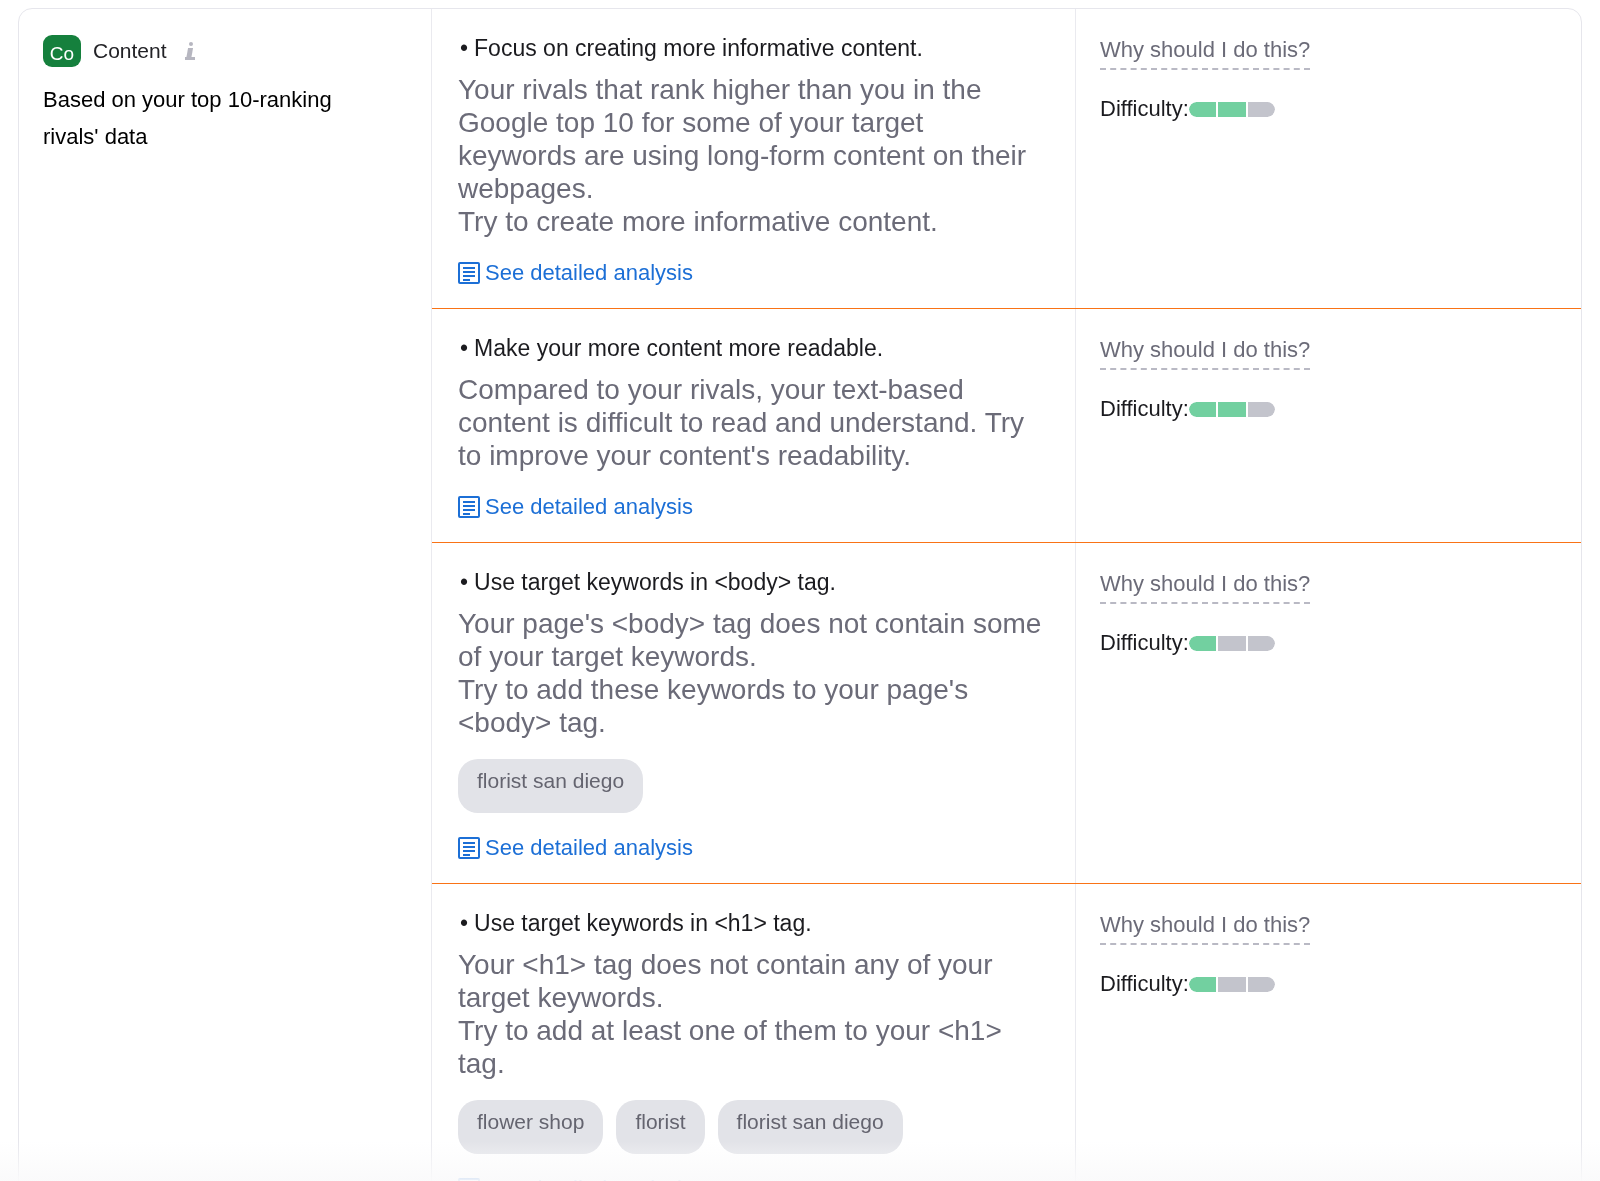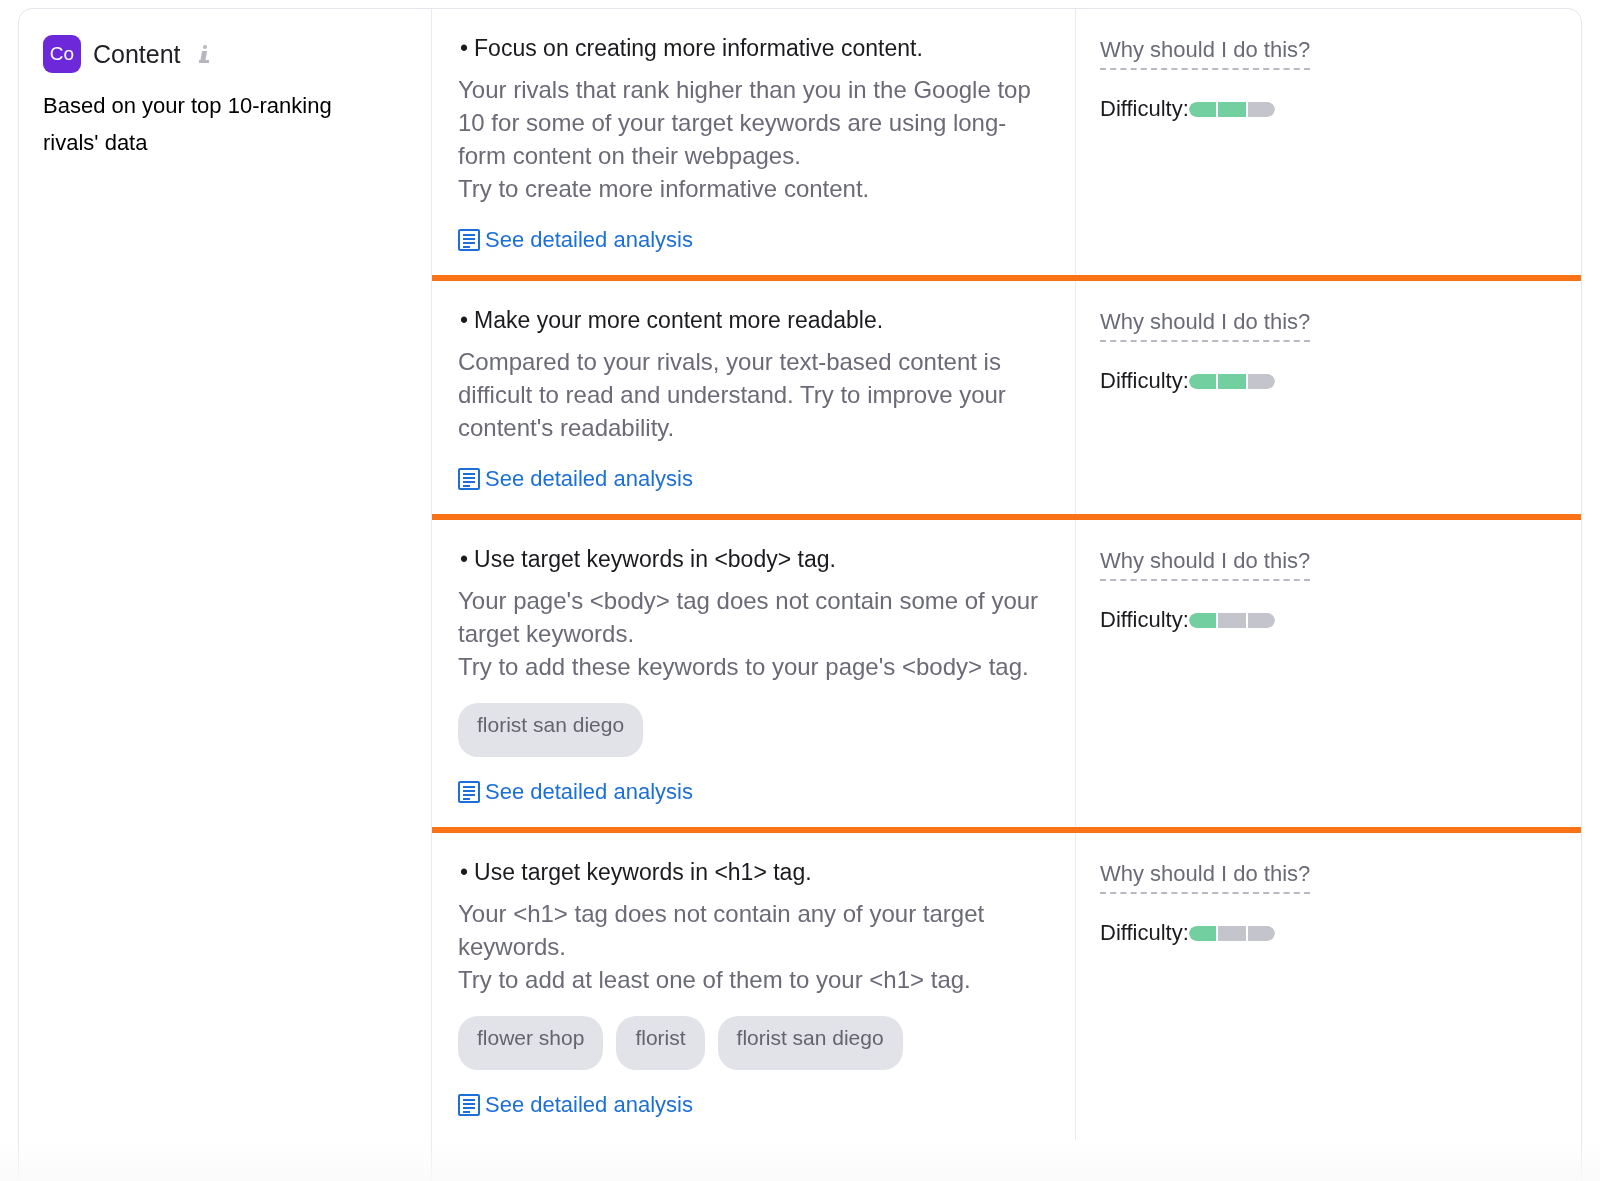--- a/index.html
+++ b/index.html
@@ -46,34 +46,34 @@
   }
 
   .cat-head {
     display: flex;
     align-items: center;
     gap: 12px;
   }
 
   .cat-badge {
     width: 38px;
-    height: 38px;
+    height: 32px;
     border-radius: 9px;
-    background: #6d28d9;
+    background: #15803d;
     color: #ffffff;
     font-size: 19px;
     line-height: 38px;
     text-align: center;
     font-weight: 400;
     letter-spacing: .2px;
     flex: 0 0 38px;
   }
 
   .cat-title {
-    font-size: 25px;
+    font-size: 21px;
     color: #222226;
     font-weight: 400;
   }
 
   .info-icon {
     width: 16px;
     height: 20px;
     position: relative;
     margin-left: 4px;
     flex: 0 0 16px;
@@ -115,21 +115,21 @@
 
   
   .rows-col {
     flex: 1 1 auto;
     display: flex;
     flex-direction: column;
   }
 
   .row {
     display: flex;
-    border-bottom: 6px solid #f97316;
+    border-bottom: 1px solid #f97316;
   }
   .row:last-child { border-bottom: none; }
 
   .row-main {
     flex: 1 1 auto;
     width: 644px;
     box-sizing: border-box;
     border-right: 1px solid #eaeaef;
     padding: 24px 28px 22px 26px;
   }
@@ -147,21 +147,21 @@
     line-height: 30px;
     margin: 0 0 10px 0;
     padding-left: 2px;
   }
   .rec-title .bullet {
     display: inline-block;
     margin-right: 6px;
   }
 
   .rec-desc {
-    font-size: 24px;
+    font-size: 28px;
     line-height: 33px;
     color: #6b6b78;
     margin: 0;
   }
 
   .kw-list {
     margin-top: 20px;
     display: flex;
     flex-wrap: wrap;
     gap: 13px;

